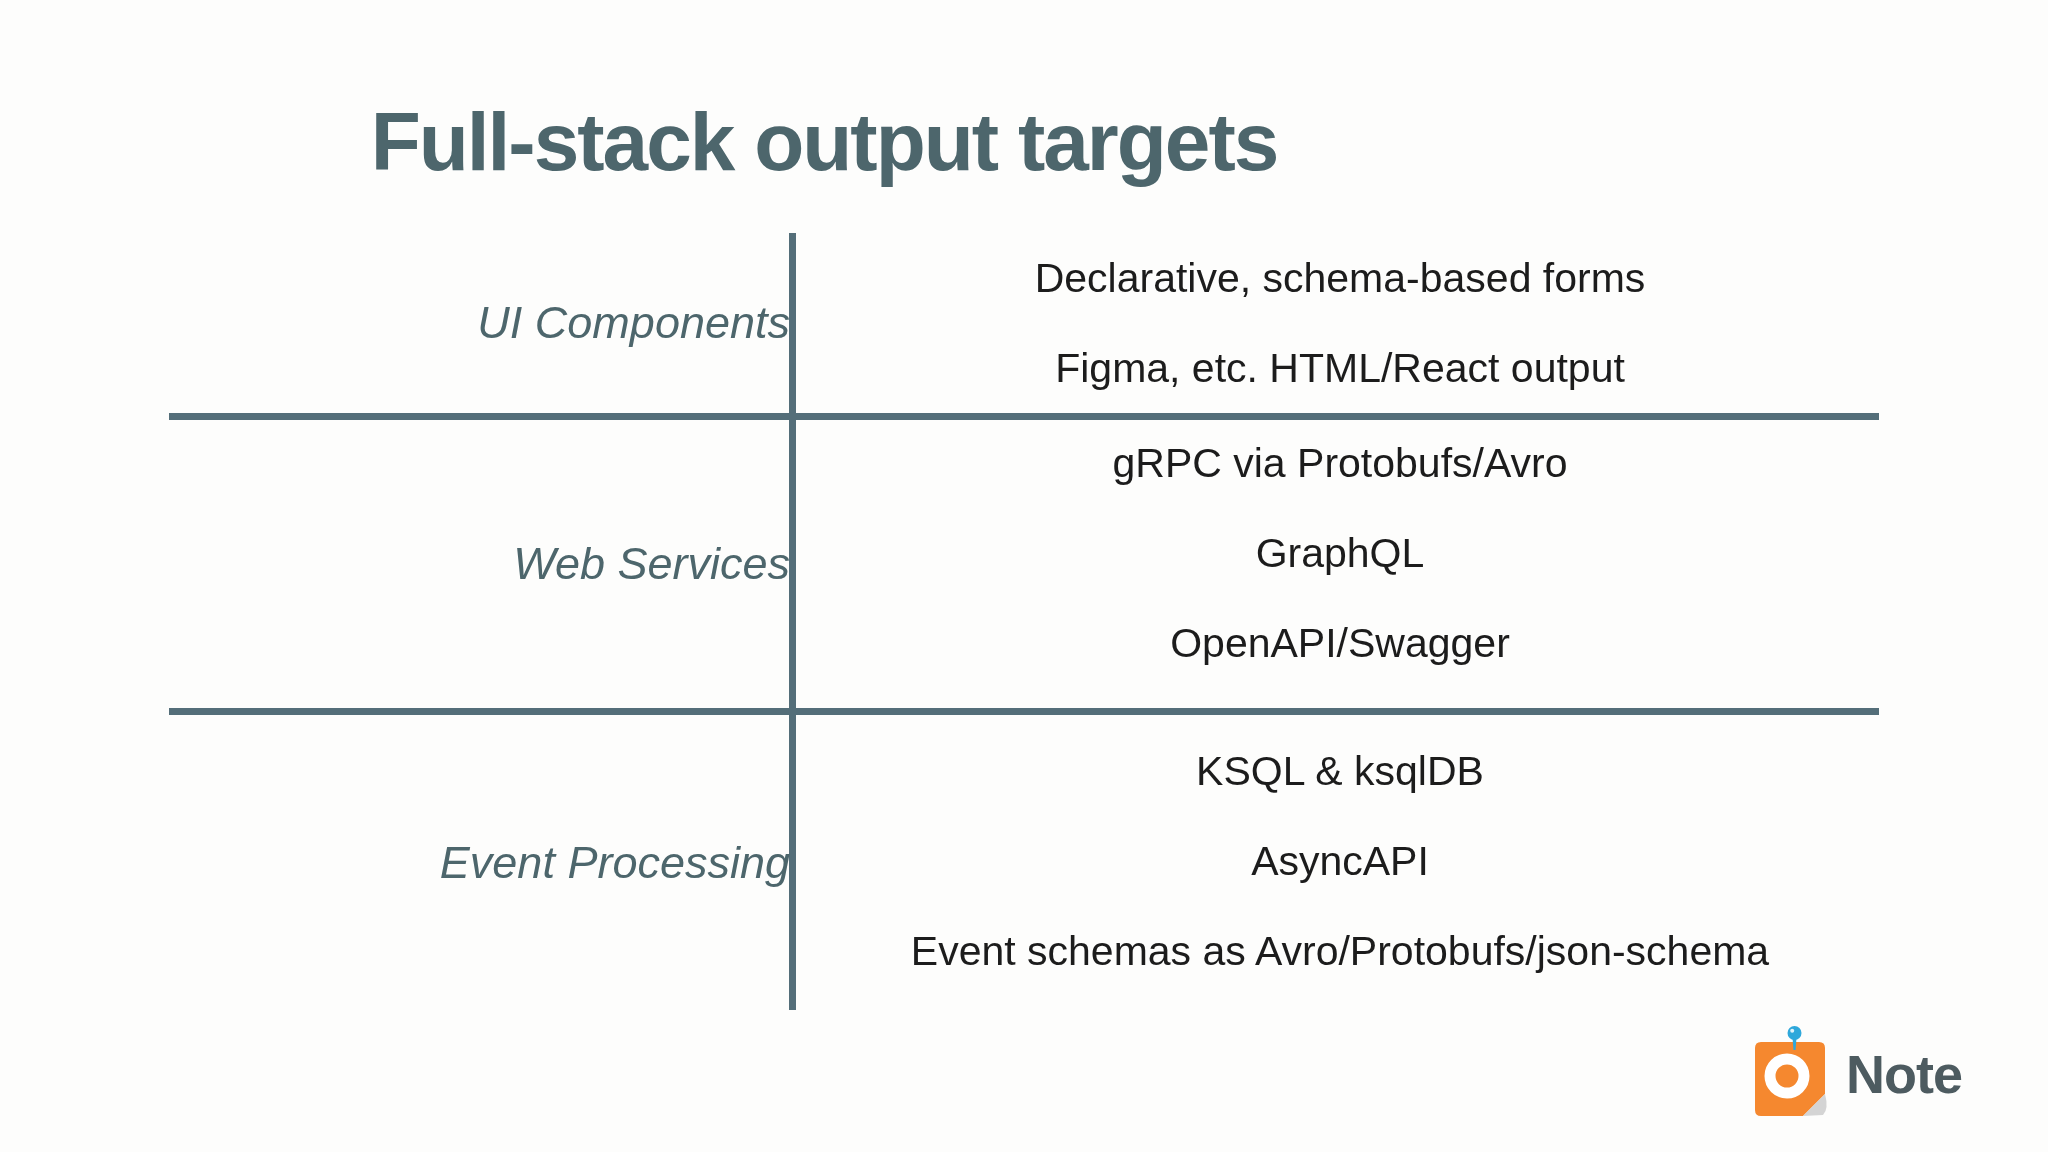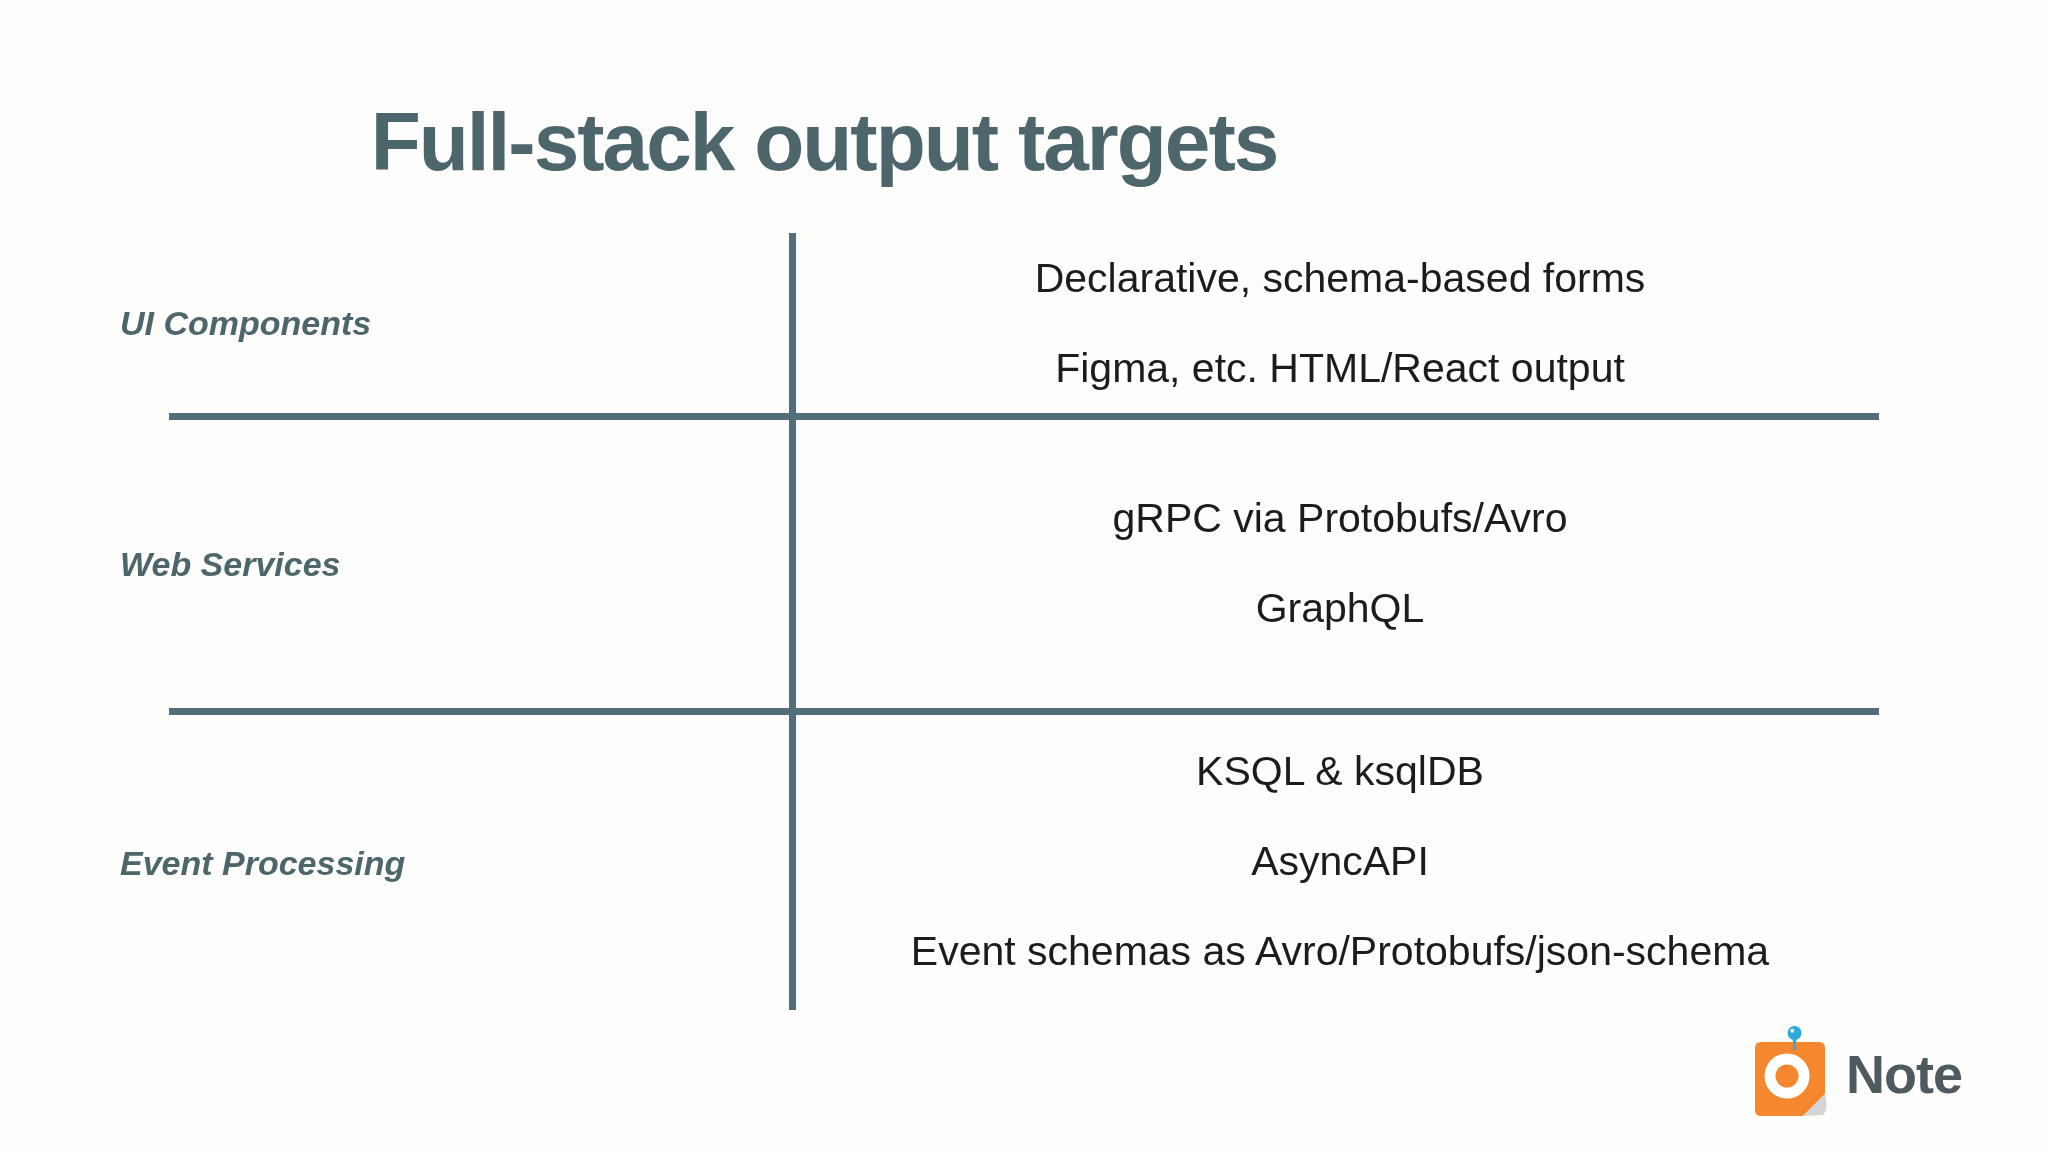--- a/index.html
+++ b/index.html
@@ -16,35 +16,35 @@
     position:absolute;top:100px;left:0;width:1648px;
     text-align:center;font-size:82px;line-height:84px;font-weight:bold;
     letter-spacing:-2px;color:var(--head);
   }
   .vline{position:absolute;left:789px;top:233px;width:7px;height:777px;background:var(--line)}
   .hline{position:absolute;left:169px;width:1710px;height:7px;background:var(--line)}
   #hline1{top:413px}
   #hline2{top:708px}
   .lcell{
     position:absolute;left:120px;width:670px;
-    display:flex;flex-direction:column;justify-content:center;align-items:flex-start;
+    display:flex;flex-direction:column;justify-content:center;align-items:flex-end;
     text-align:center;color:var(--head);
-    font-weight:bold;font-style:italic;font-size:34px;line-height:60px;
+    font-weight:normal;font-style:italic;font-size:45px;line-height:60px;
   }
   #lcell1{top:233px;height:180px}
   #lcell2{top:420px;height:288px}
   #lcell3{top:715px;height:295px}
   .rcell{
     position:absolute;left:800px;width:1080px;
     display:flex;flex-direction:column;justify-content:center;align-items:center;
     gap:48px;text-align:center;color:var(--body);
     font-size:41px;line-height:42px;
   }
   #rcell1{top:233px;height:180px}
-  #rcell2{top:417px;height:291px}
+  #rcell2{top:407px;height:291px}
   #rcell3{top:712px;height:298px}
   .logo{
     position:absolute;left:1750px;top:1024px;height:100px;
     display:flex;align-items:center;
   }
   .logo-text{
     font-size:54px;font-weight:bold;color:var(--logo-text);
     letter-spacing:-1px;margin-left:-2px;
   }
 </style>
@@ -65,20 +65,21 @@
     <div>Declarative, schema-based forms</div>
     <div>Figma, etc. HTML/React output</div>
   </div>
 
   <div class="lcell" id="lcell2">
     <div>Web Services</div>
   </div>
   <div class="rcell" id="rcell2">
     <div>gRPC via Protobufs/Avro</div>
     <div>GraphQL</div>
+    <div>OpenAPI/Swagger</div>
   </div>
 
   <div class="lcell" id="lcell3">
     <div>Event Processing</div>
   </div>
   <div class="rcell" id="rcell3">
     <div>KSQL &amp; ksqlDB</div>
     <div>AsyncAPI</div>
     <div>Event schemas as Avro/Protobufs/json-schema</div>
   </div>

